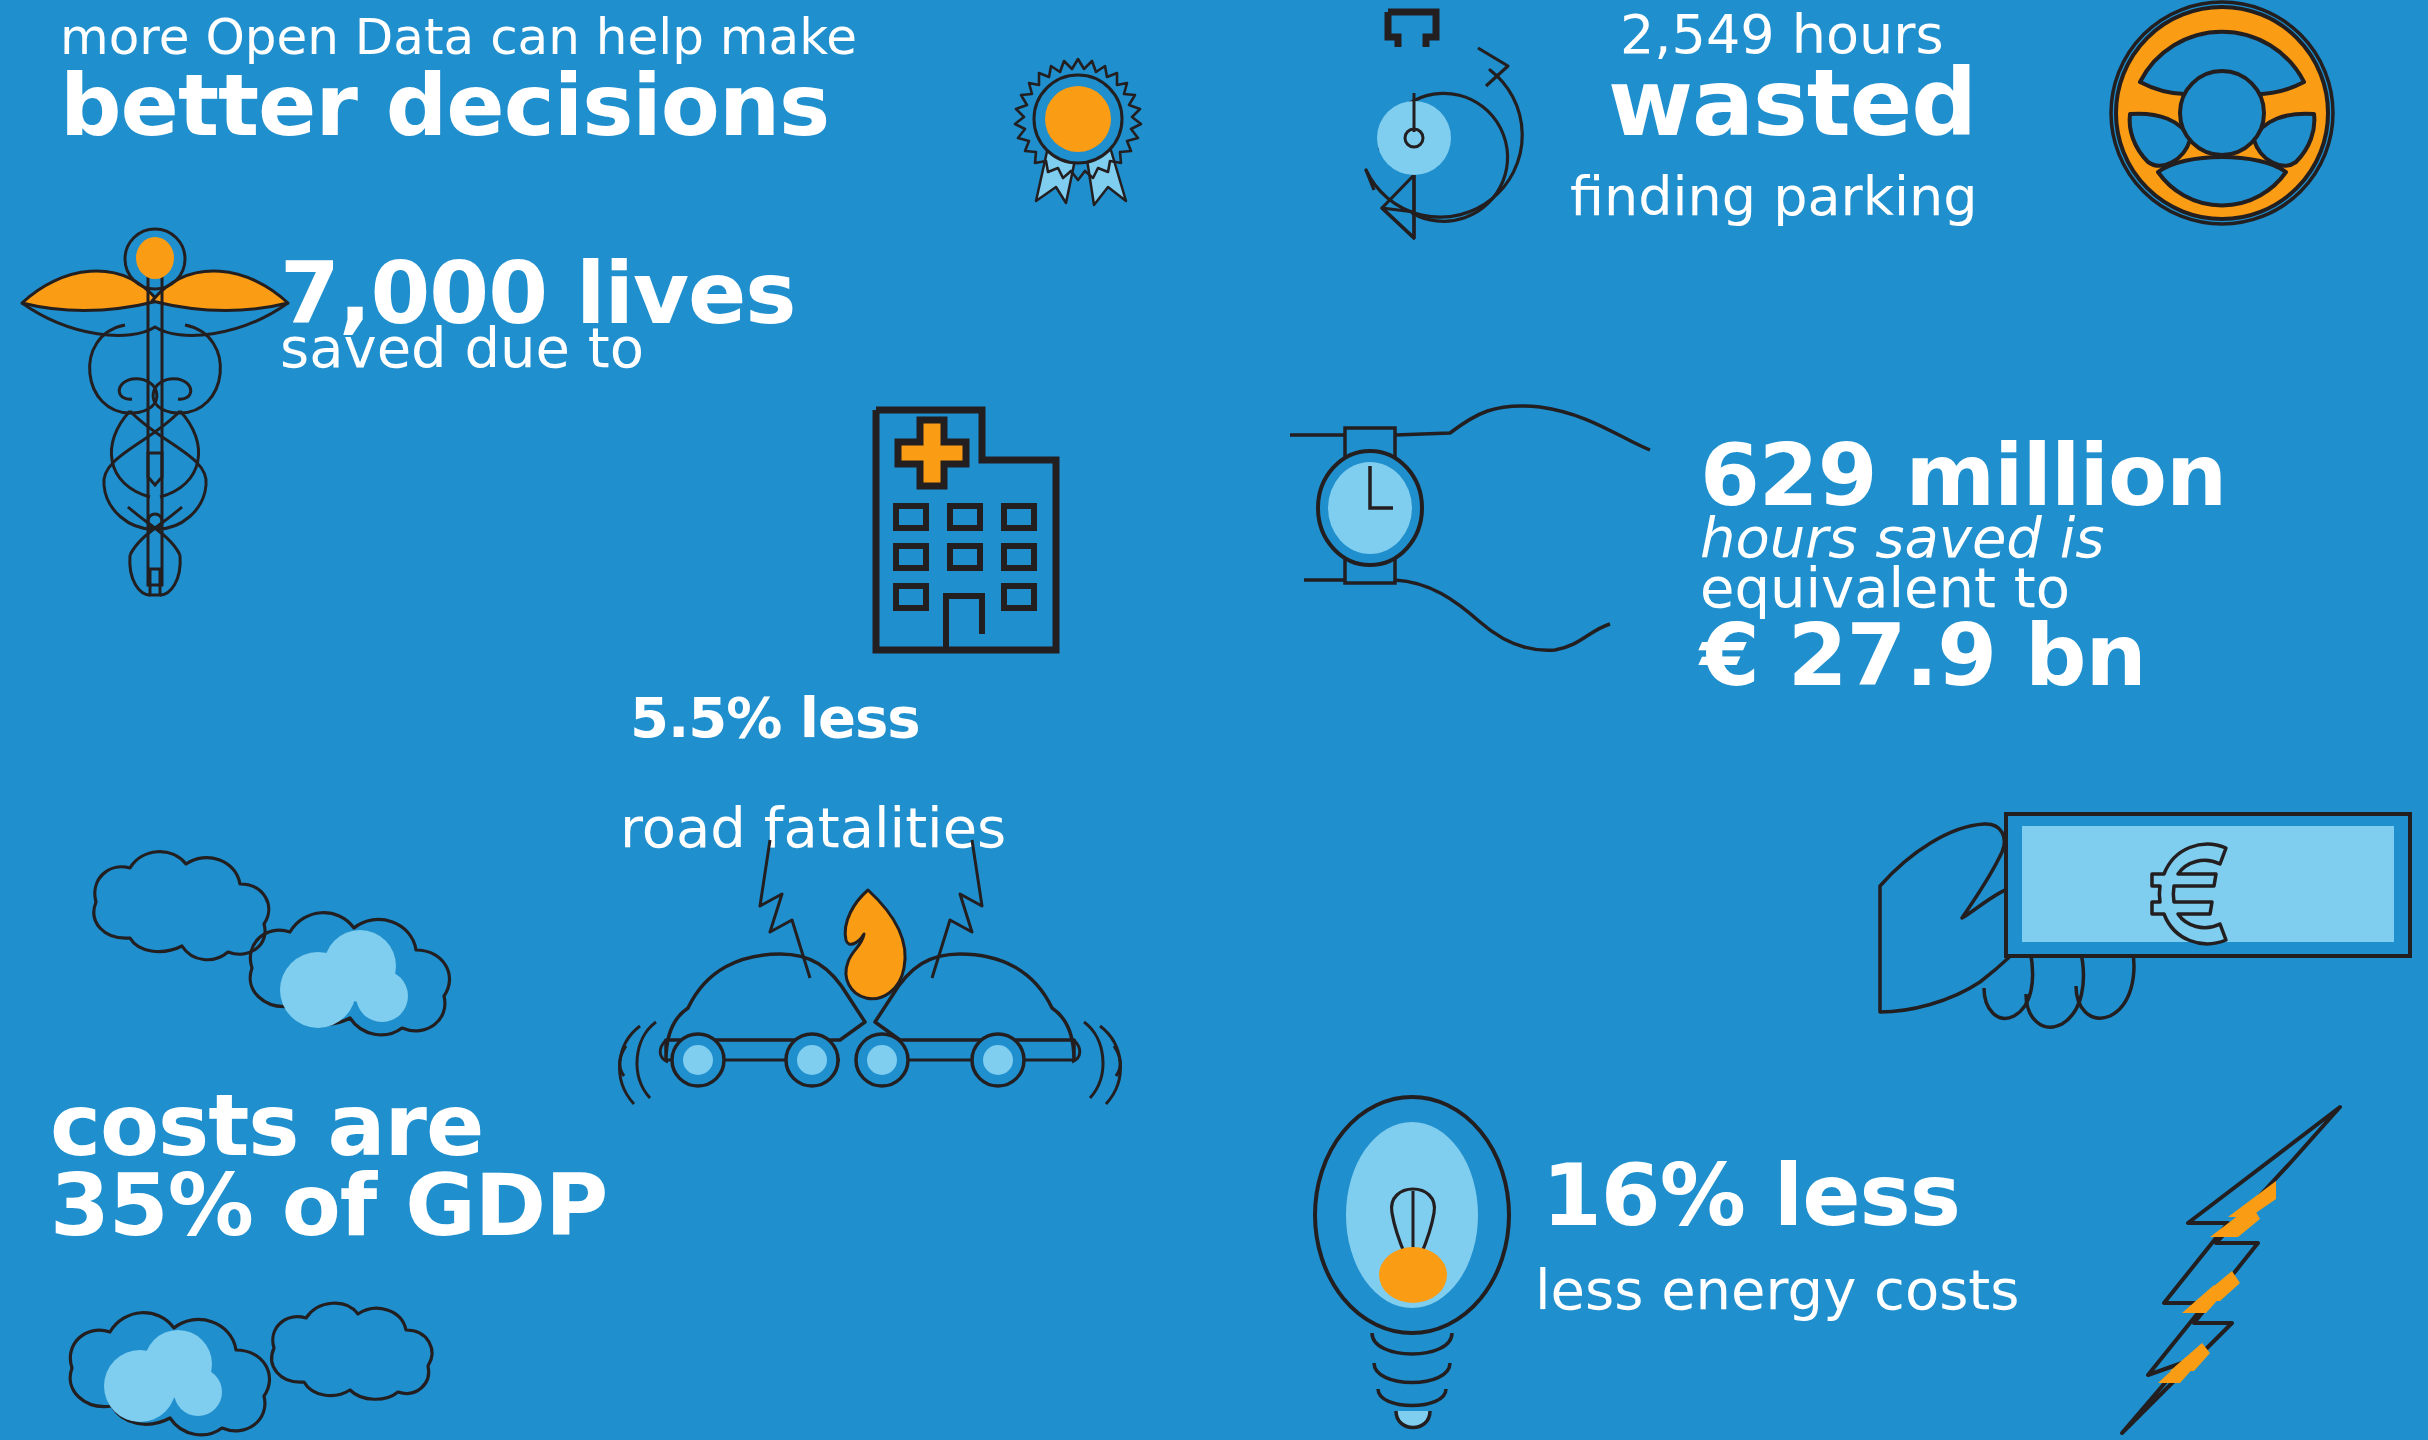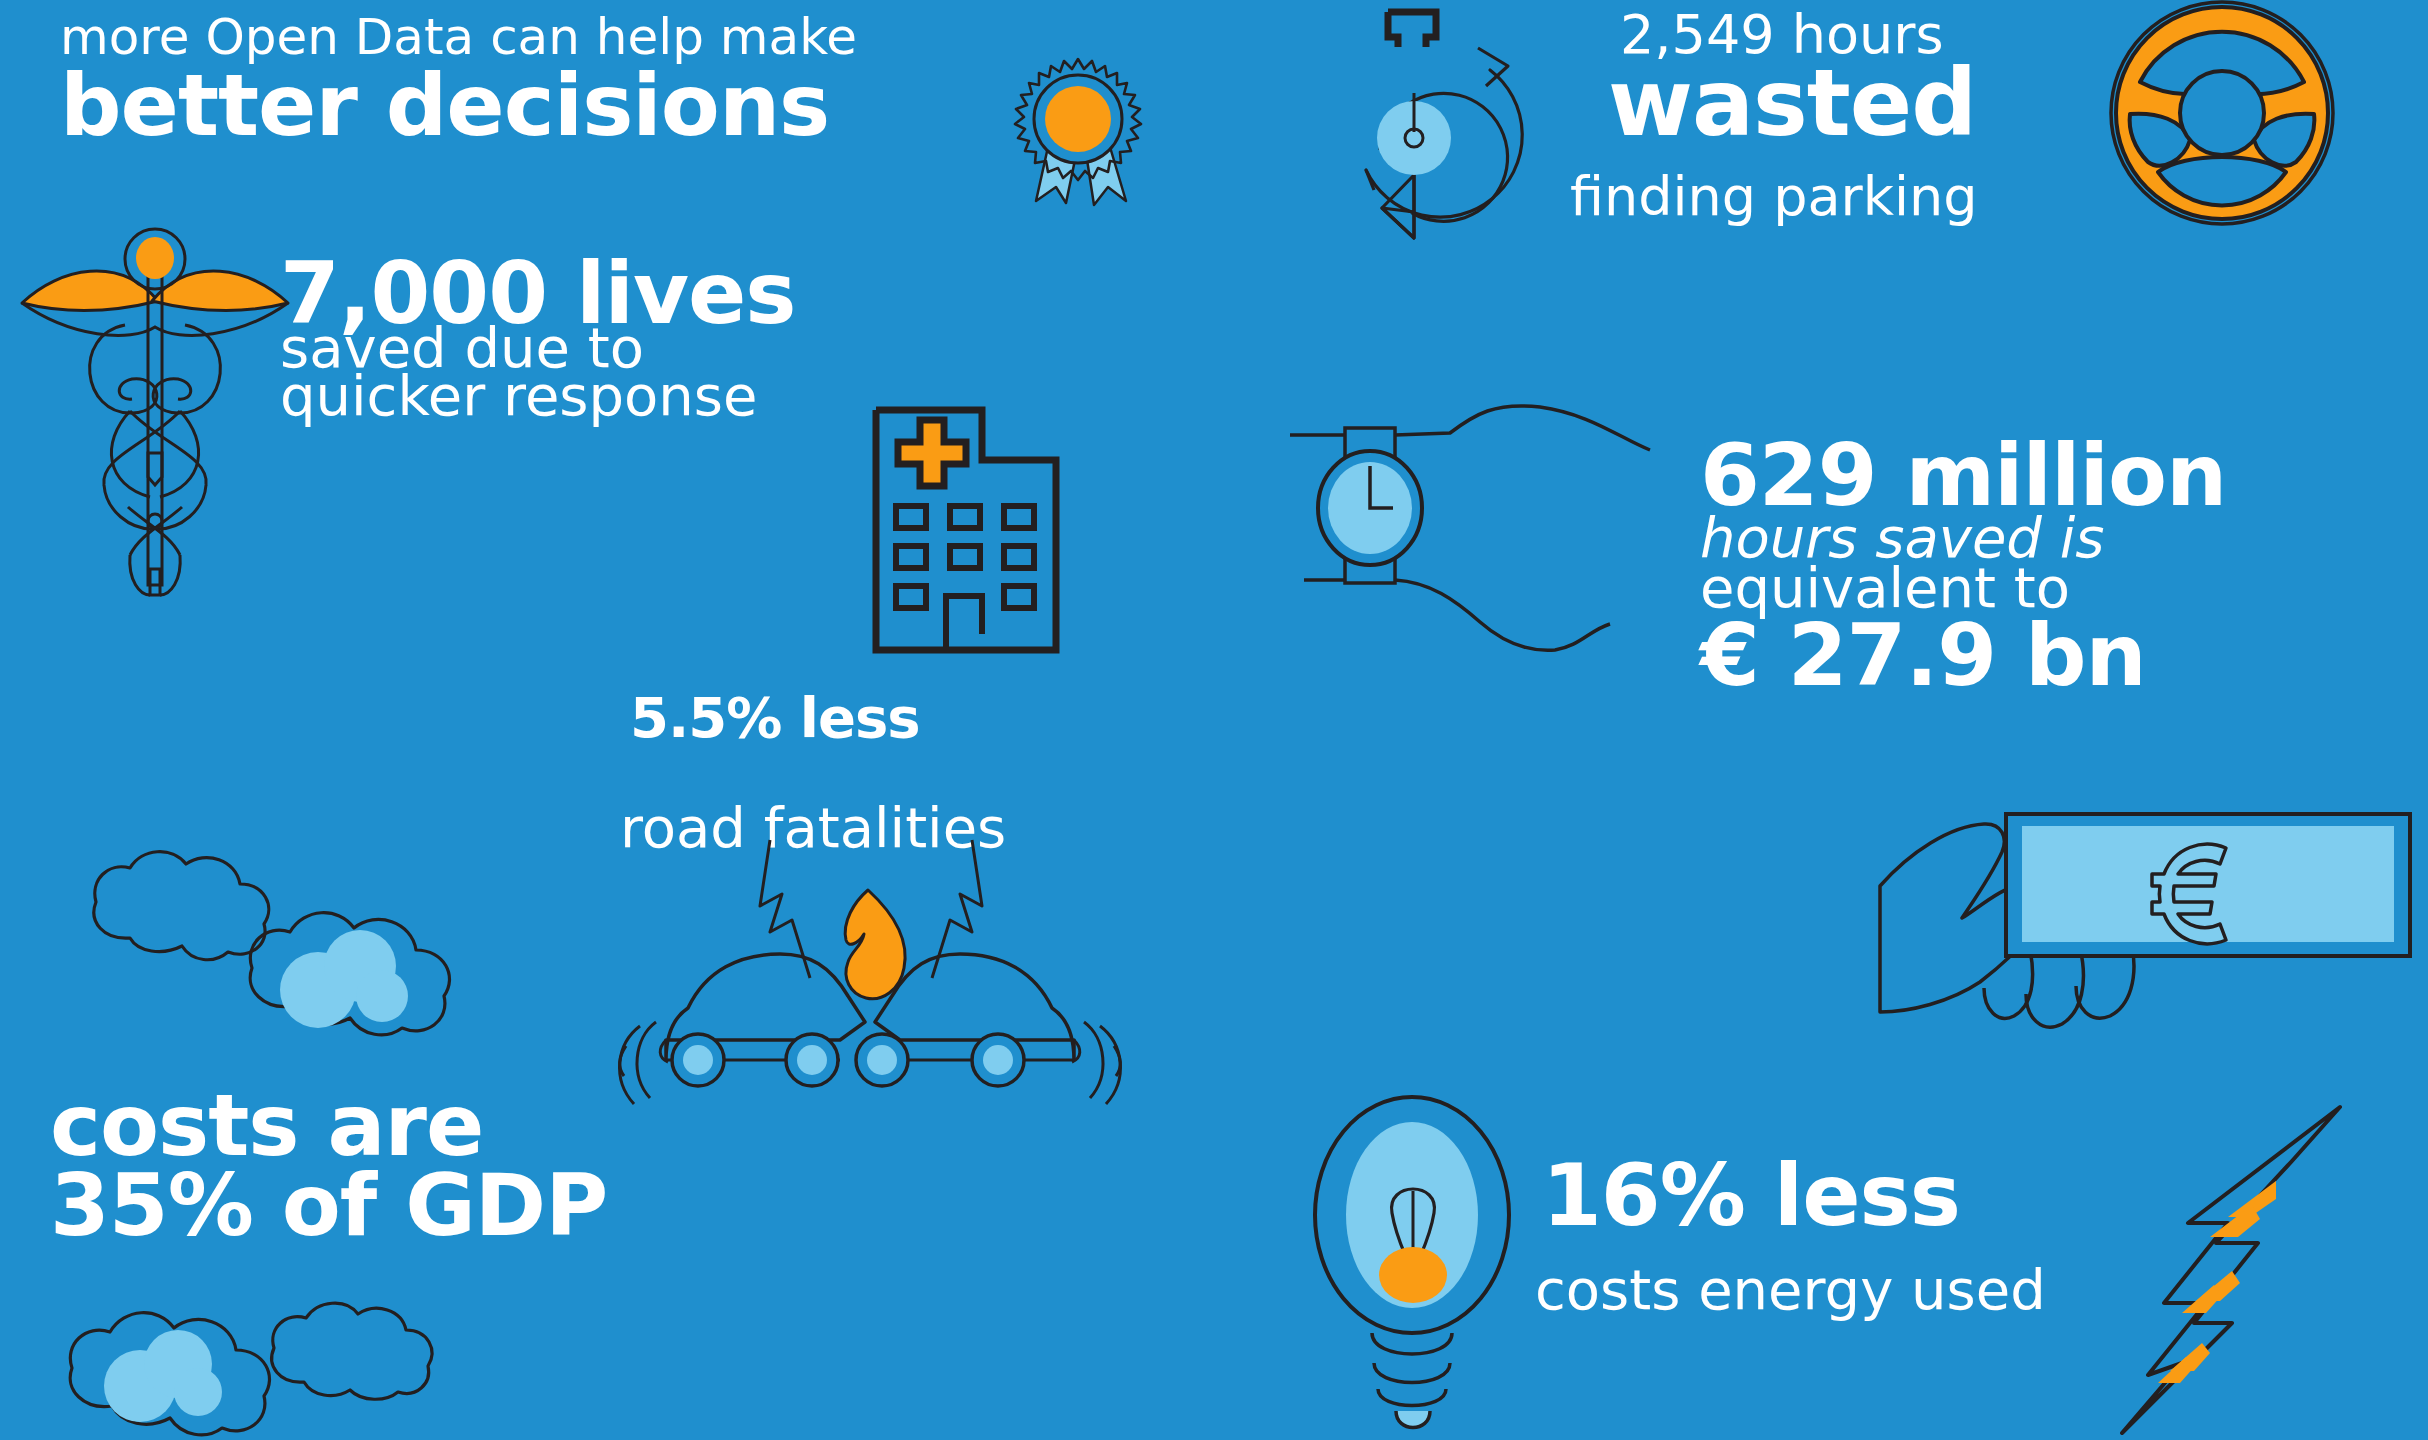--- a/index.html
+++ b/index.html
@@ -99,21 +99,20 @@
       <circle cx="112" cy="113" r="111" fill="none" stroke="#231f20" stroke-width="3.5"></circle>
     </svg>
   </div>
 
   <div class="panel" style="left:0px; top:250px; width:1120px; height:420px;"></div>
 
   <div class="txt bold" style="left:280px; top:250px; font-size:86px;">7,000 lives</div>
 
   <div class="txt light" style="left:280px; top:320px; font-size:56px;">saved due to</div>
 
-  <div class="txt light" style="left:280px; top:368px; font-size:56px;">quicker response</div>
 
   <div class="svgicon" style="left:10px; top:185px; width:290px; height:420px;">
     <svg width="290" height="420" viewBox="0 0 290 420">
 
       <path d="M12 118 C50 82 110 70 148 116 C108 126 60 130 12 118 Z" fill="#fa9c14" stroke="#231f20" stroke-width="3" stroke-linejoin="round"></path>
       <path d="M278 118 C240 82 180 70 142 116 C182 126 230 130 278 118 Z" fill="#fa9c14" stroke="#231f20" stroke-width="3" stroke-linejoin="round"></path>
       <path d="M12 118 C60 152 120 158 145 142 C170 158 230 152 278 118" fill="none" stroke="#231f20" stroke-width="3"></path>
 
       <path d="M138 86 L138 400 L152 400 L152 86 Z" fill="none" stroke="#231f20" stroke-width="3"></path>
 
@@ -288,21 +287,21 @@
       <path d="M300 130 C284 140 262 136 254 122 C230 124 216 106 224 88 C218 68 236 52 256 58
                C268 40 296 38 308 54 C326 42 352 50 356 70 C378 70 388 90 378 106
                C382 124 366 138 348 132 C336 142 312 142 300 130 Z" fill="none" stroke="#231f20" stroke-width="3.2" stroke-linejoin="round"></path>
     </svg>
   </div>
 
   <div class="panel" style="left:1290px; top:1080px; width:1138px; height:360px;"></div>
 
   <div class="txt bold" style="left:1542px; top:1152px; font-size:86px;">16% less</div>
 
-  <div class="txt light" style="left:1535px; top:1262px; font-size:56px;">costs energy used</div>
+  <div class="txt light" style="left:1535px; top:1262px; font-size:56px;">less energy costs</div>
 
   <div class="svgicon" style="left:1300px; top:1085px; width:280px; height:355px;">
     <svg width="280" height="355" viewBox="0 0 280 355">
 
       <ellipse cx="112" cy="130" rx="97" ry="118" fill="#1f8fce" stroke="#231f20" stroke-width="4"></ellipse>
       <ellipse cx="112" cy="130" rx="66" ry="93" fill="#7fcdef"></ellipse>
 
       <path d="M92 128 C86 96 140 96 134 128 C130 152 122 166 116 182 L110 182
                C104 166 96 152 92 128 Z" fill="none" stroke="#231f20" stroke-width="3.2" stroke-linejoin="round"></path>
       <path d="M113 106 L113 182" fill="none" stroke="#231f20" stroke-width="3"></path>

